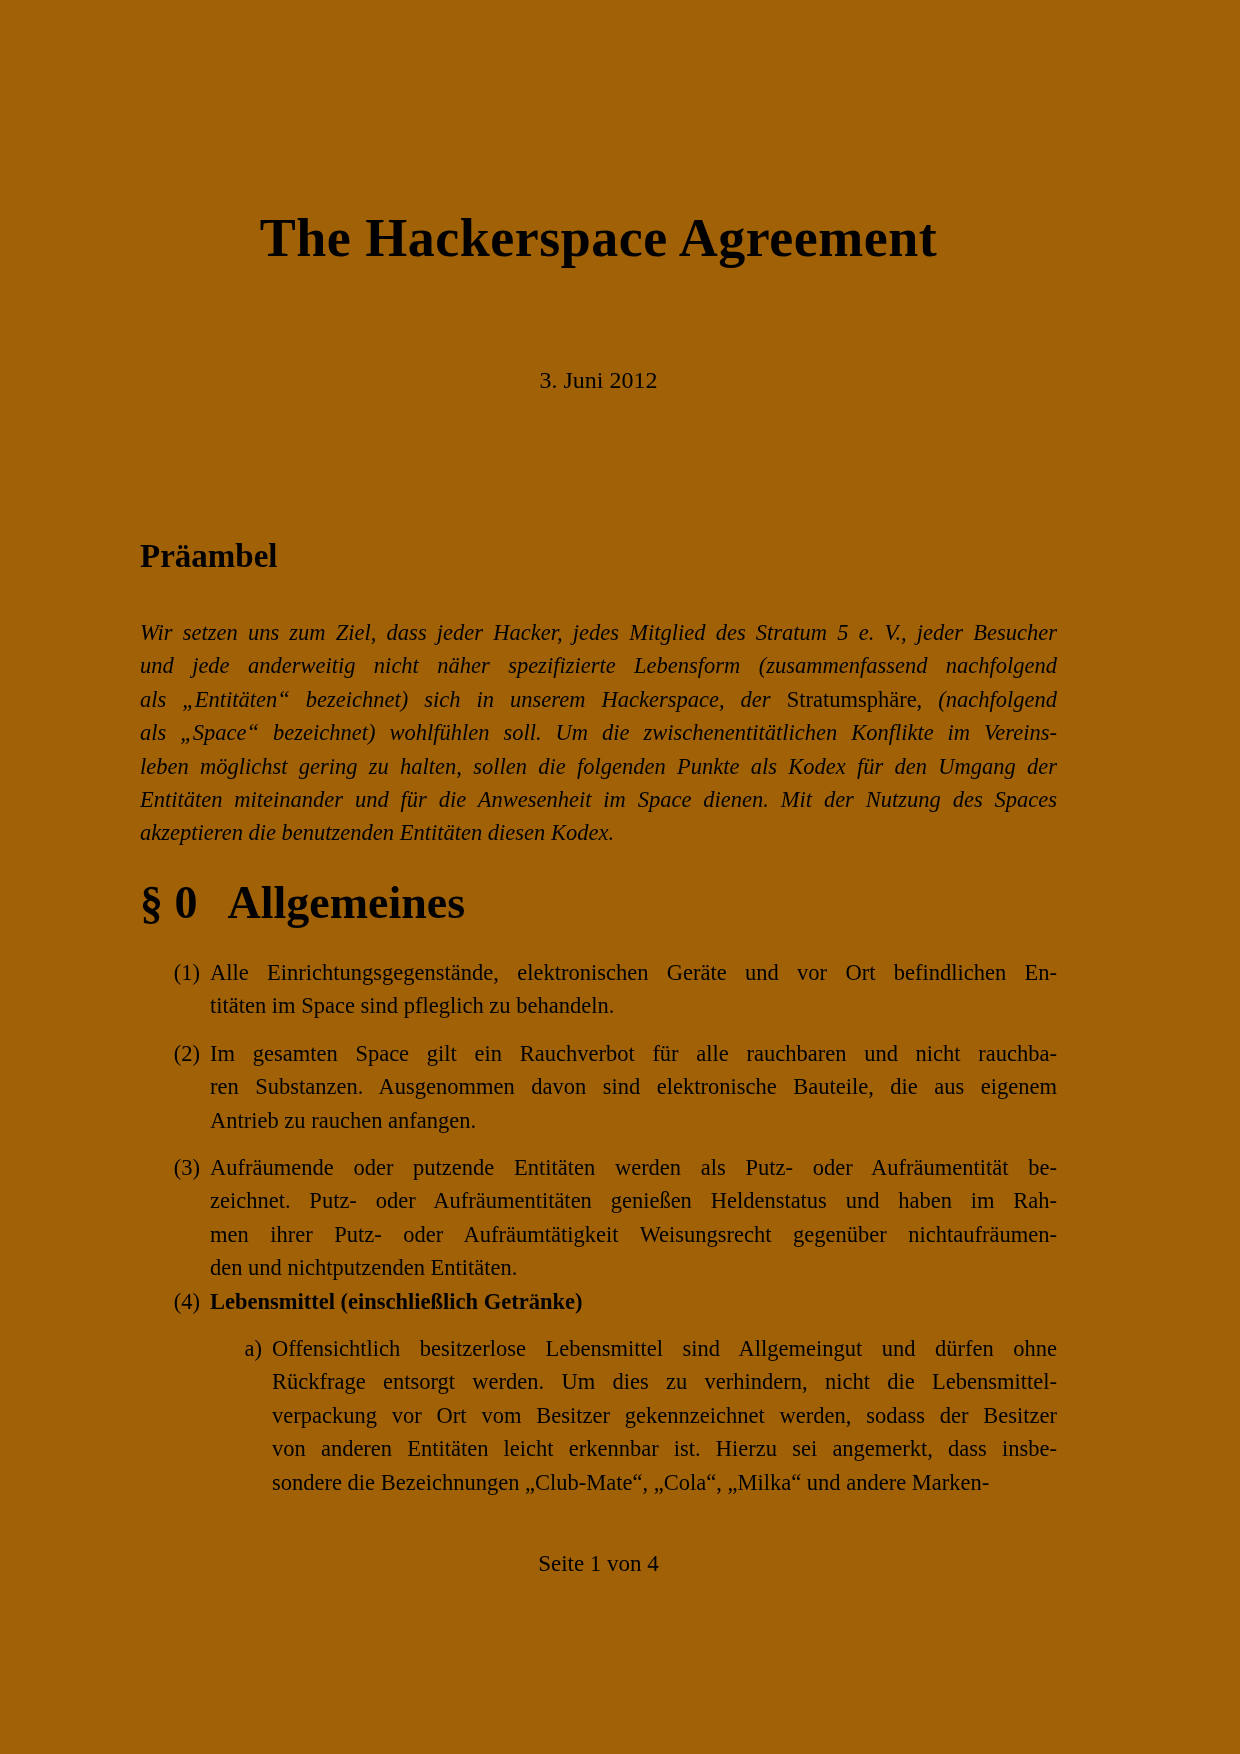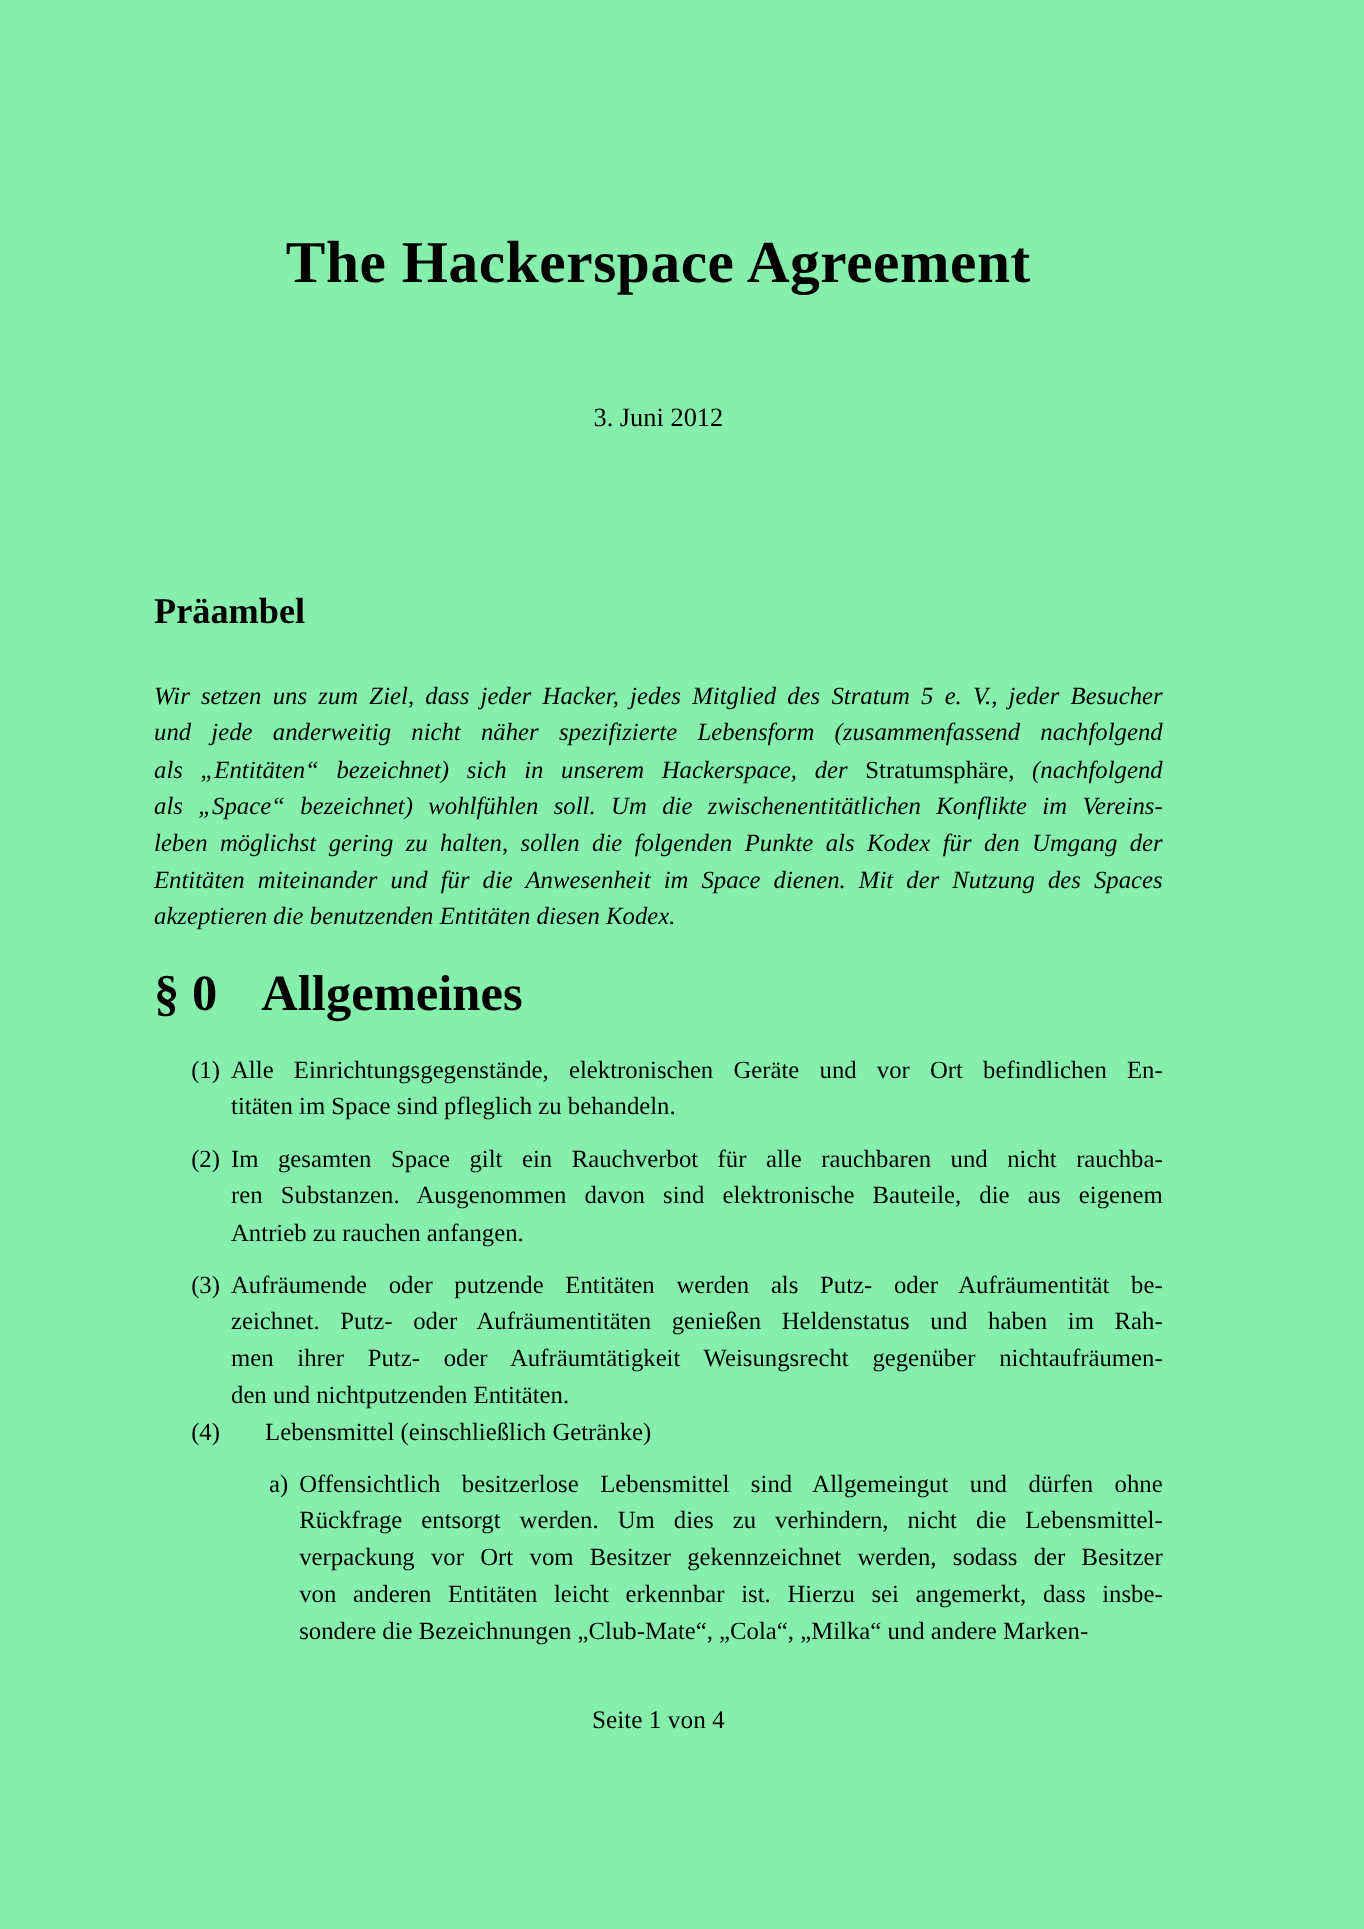--- a/index.html
+++ b/index.html
@@ -4,21 +4,21 @@
 <style>
   html, body {
     margin: 0;
     padding: 0;
     background: #ffffff;
   }
   .page {
     position: relative;
     width: 1240px;
     height: 1754px;
-    background: #86efac;
+    background: #a16207;
     color: #000000;
     font-family: "Liberation Serif", serif;
     overflow: hidden;
   }
   .abs { position: absolute; }
   .tb { left: 140px; width: 917px; }
 
   .doc-title {
     top: 209px;
     font-size: 54px;
@@ -55,21 +55,21 @@
   }
   .upright { font-style: normal; }
 
   .h-section {
     top: 878px;
     font-size: 46px;
     font-weight: 700;
     line-height: 1.1;
     white-space: nowrap;
   }
-  .sec-title { margin-left: 40px; }
+  .sec-title { margin-left: 30px; }
 
   .item-label {
     position: absolute;
     left: 140px;
     width: 60px;
     text-align: right;
     font-size: 22.5px;
     line-height: 33.4px;
   }
   .item-text {
@@ -93,21 +93,21 @@
     width: 785px;
     font-size: 22.5px;
     line-height: 33.4px;
   }
   .top-item1 { top: 956px; }
   .top-item2 { top: 1037px; }
   .top-item3 { top: 1151px; }
   .top-item4 { top: 1285px; }
   .top-suba  { top: 1332px; }
 
-  .item4-heading { font-weight: 400; margin-left: 31px; }
+  .item4-heading { font-weight: 700; }
 
   .footer {
     top: 1550px;
     font-size: 23px;
     line-height: 28px;
     text-align: center;
   }
 </style>
 </head>
 <body>

